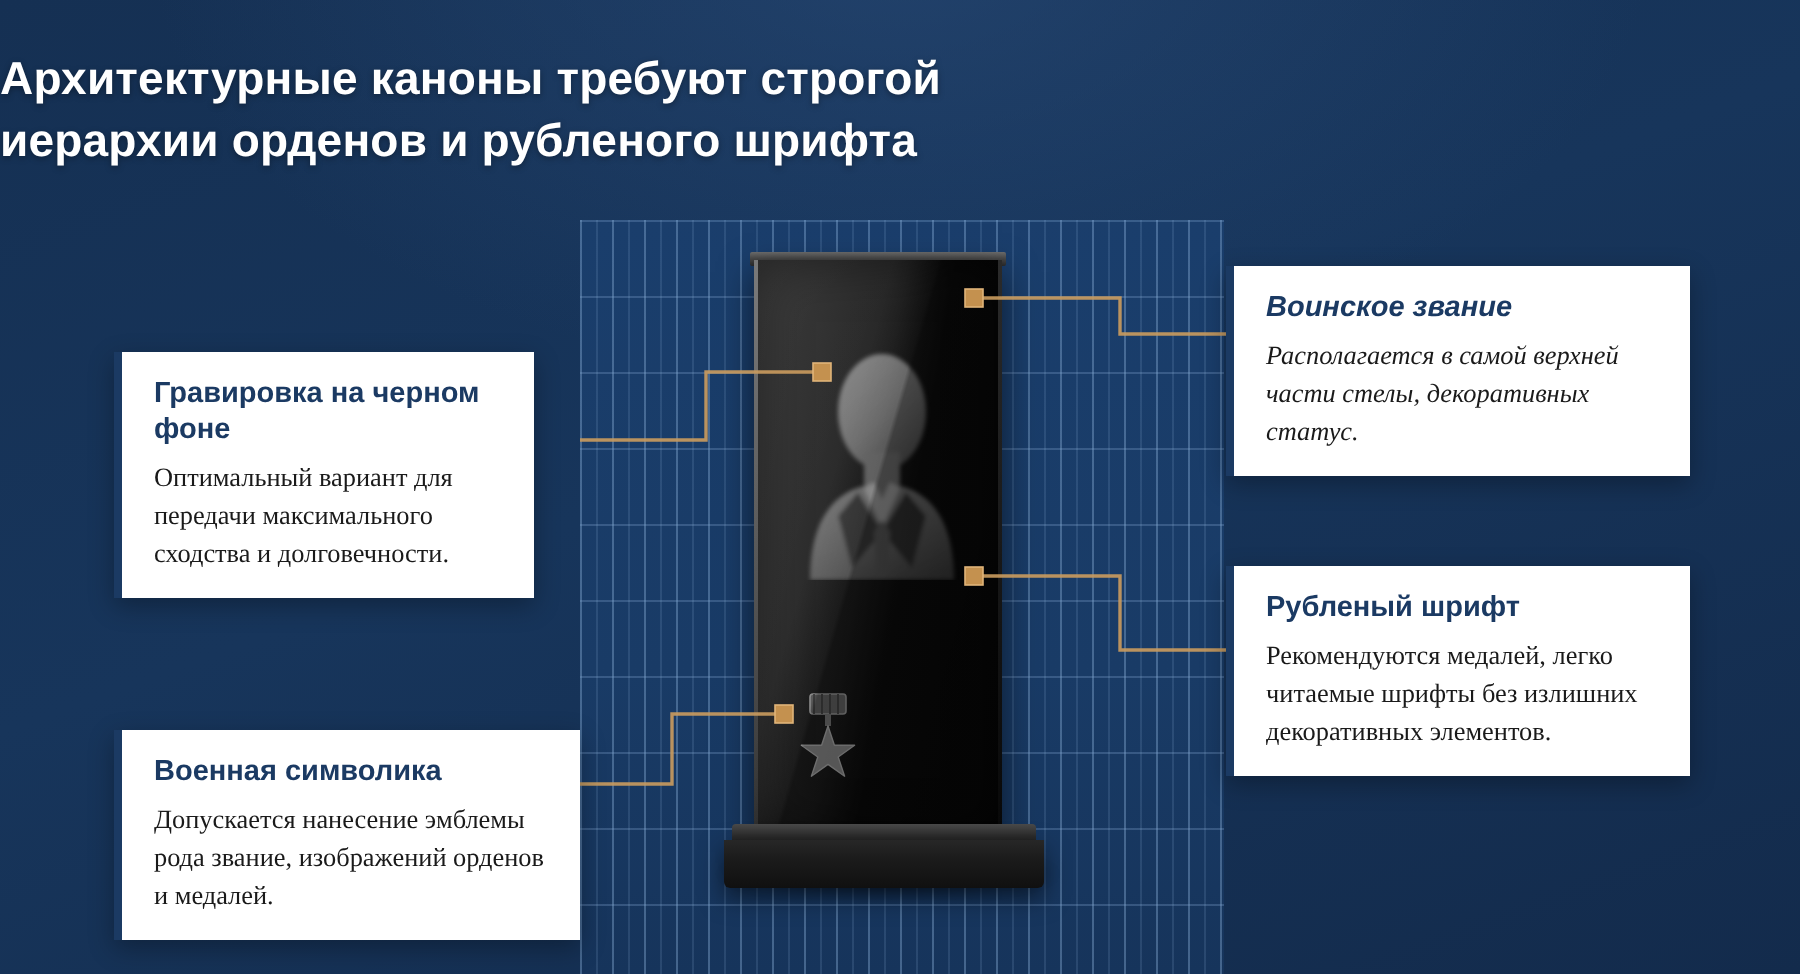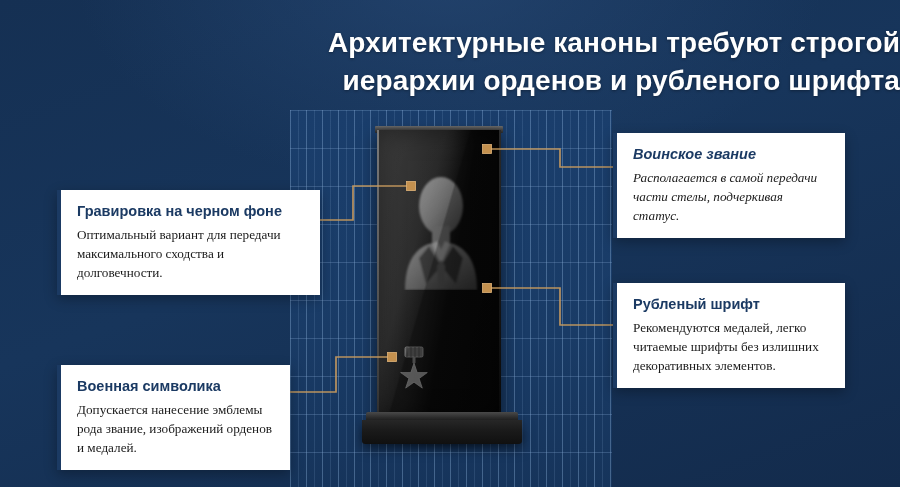--- a/index.html
+++ b/index.html
@@ -53,23 +53,23 @@
         rgba(150,185,225,0.16) 0px, rgba(150,185,225,0.16) 1px,
         rgba(150,185,225,0) 1px, rgba(150,185,225,0) 8px);
   }
 
   
   .title {
     position: absolute;
     left: 0;
     top: 24px;
     width: 900px;
-    text-align: right;
+    text-align: left;
     color: #ffffff;
-    font-size: 28px;
+    font-size: 23px;
     font-weight: bold;
     line-height: 1.34;
     letter-spacing: 0.1px;
     text-shadow: 0 1px 3px rgba(0,0,0,0.35);
   }
   .title .l2 { display: block; }
 
   
   .monument { position: absolute; left: 0; top: 0; width: 900px; height: 487px; }
 
@@ -170,21 +170,21 @@
     margin-bottom: 6px;
     line-height: 1.25;
   }
   .callout p {
     font-family: "Liberation Serif", serif;
     font-size: 13.2px;
     color: #1a1a1a;
     line-height: 1.42;
   }
 
-  #callout-engraving   { left: 57px;  top: 190px; width: 263px; }
+  #callout-engraving   { left: 57px;  top: 176px; width: 210px; }
   #callout-symbols     { left: 57px;  top: 345px; width: 233px; margin-top: 20px; }
   #callout-rank        { left: 613px; top: 133px; width: 232px; font-style: italic; }
   #callout-typeface    { left: 613px; top: 283px; width: 232px; }
 
   
   .connectors { position: absolute; left: 0; top: 0; width: 900px; height: 487px; pointer-events: none; }
 </style>
 </head>
 <body>
 
@@ -278,21 +278,21 @@
     <p>Оптимальный вариант для передачи максимального сходства и долговечности.</p>
   </div>
 
   <div class="callout" id="callout-symbols">
     <h3>Военная символика</h3>
     <p>Допускается нанесение эмблемы рода звание, изображений орденов и медалей.</p>
   </div>
 
   <div class="callout" id="callout-rank">
     <h3>Воинское звание</h3>
-    <p>Располагается в самой передачи части стелы, подчеркивая статус.</p>
+    <p>Располагается в самой верхней части стелы, декоративных статус.</p>
   </div>
 
   <div class="callout" id="callout-typeface">
     <h3>Рубленый шрифт</h3>
     <p>Рекомендуются медалей, легко читаемые шрифты без излишних декоративных элементов.</p>
   </div>
 
 </div>
 
 </body></html>

